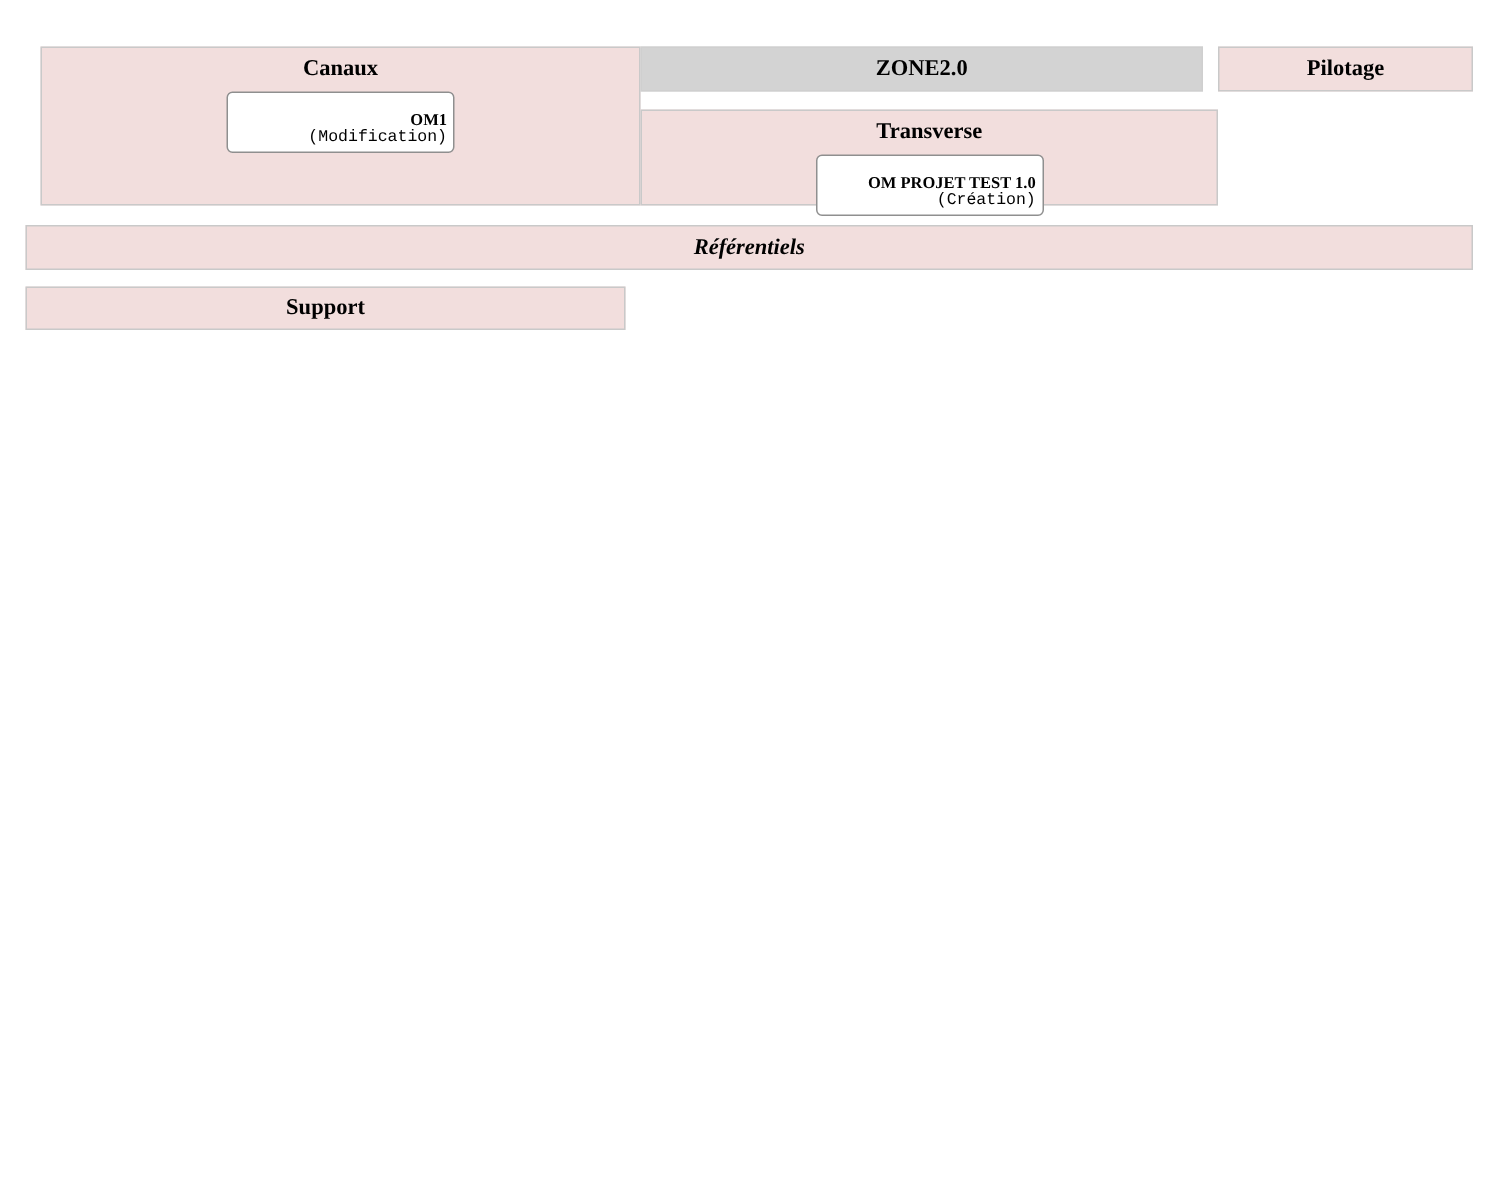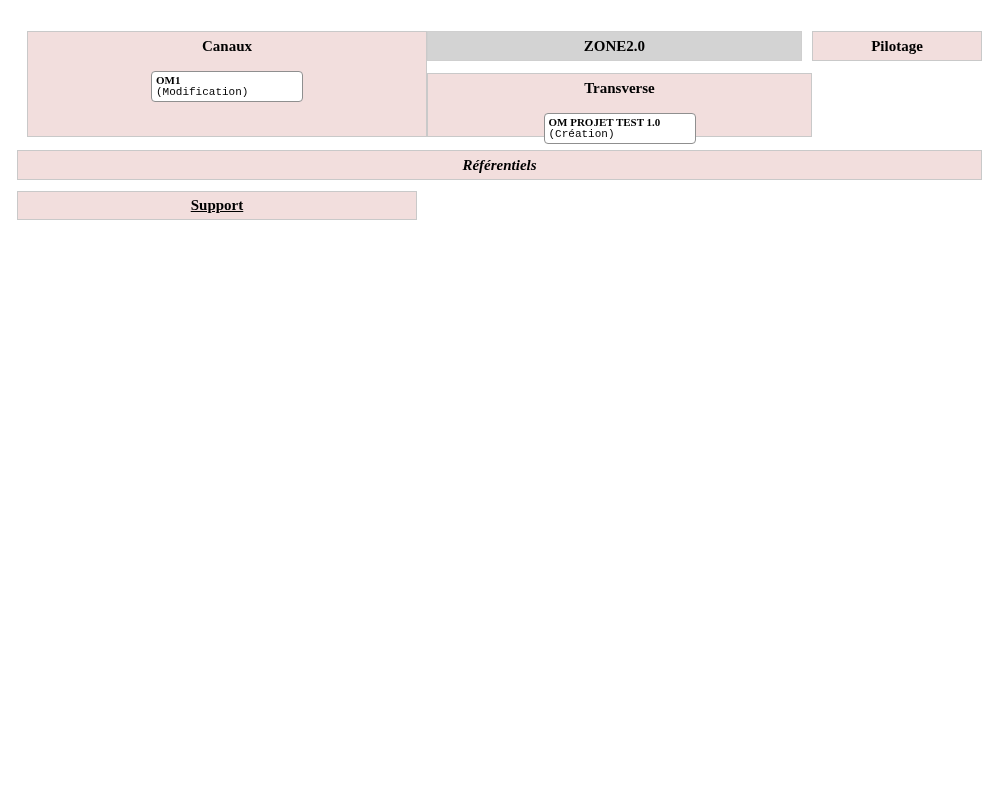--- a/index.html
+++ b/index.html
@@ -43,44 +43,44 @@
   .zone.bar .zone-title {
     padding-top: 0;
   }
   .card {
     display: inline-block;
     background: #ffffff;
     border: 1px solid #8f8f8f;
     border-radius: 4px;
     box-sizing: border-box;
     width: 152px;
-    margin-top: 15px;
-    padding: 2px 4px 3px 4px;
+    margin-top: 5px;
+    padding: 12px 4px 3px 4px;
     font-size: 11px;
     line-height: 12px;
-    text-align: left;
+    text-align: right;
     cursor: pointer;
   }
   .card-name {
     font-weight: bold;
     display: block;
   }
   .card-status {
     font-weight: normal;
     display: block;
     font-family: Liberation Mono, monospace;
   }
   
   #zone-canaux      { left: 27px;  top: 31px;  width: 400px; height: 106px; }
   #zone-zone2       { left: 427px; top: 31px;  width: 375px; height: 30px;  }
   #zone-echange     { left: 812px; top: 31px;  width: 170px; height: 30px;  }
   #zone-transverse  { left: 427px; top: 73px;  width: 385px; height: 64px;  }
   #zone-pilotage    { left: 822px; top: 73px;  width: 160px; height: 64px;  }
   #zone-referentiels{ left: 17px;  top: 150px; width: 965px; height: 30px; font-style: italic;  }
-  #zone-support     { left: 17px;  top: 191px; width: 400px; height: 29px; text-decoration: underline;  }
+  #zone-support     { left: 17px;  top: 191px; width: 400px; height: 29px;  }
 </style>
 </head>
 <body>
 
 <div class="page">
 
   <div class="zone" id="zone-canaux">
     <div class="zone-title">Canaux</div>
     <div class="card">
       <span class="card-name">OM1</span>

